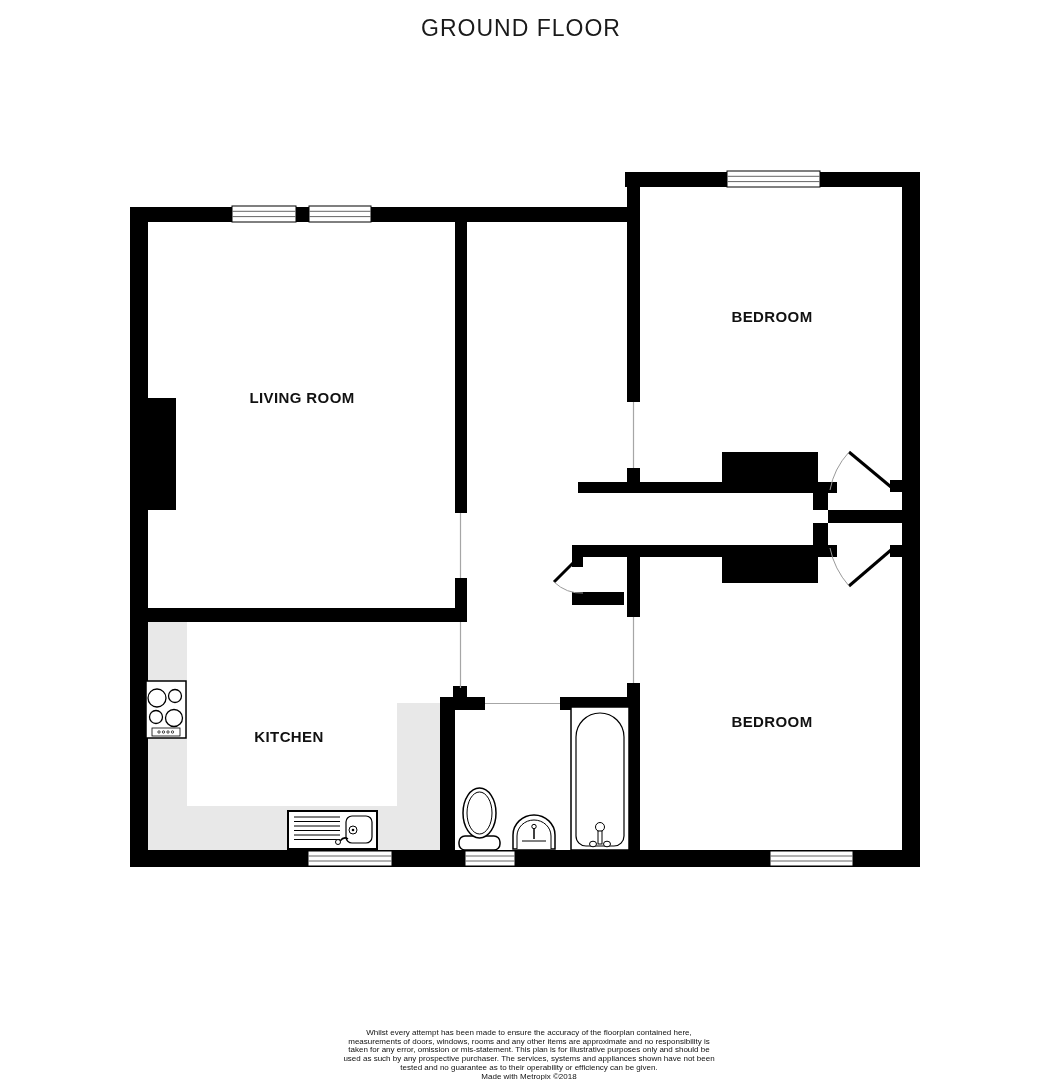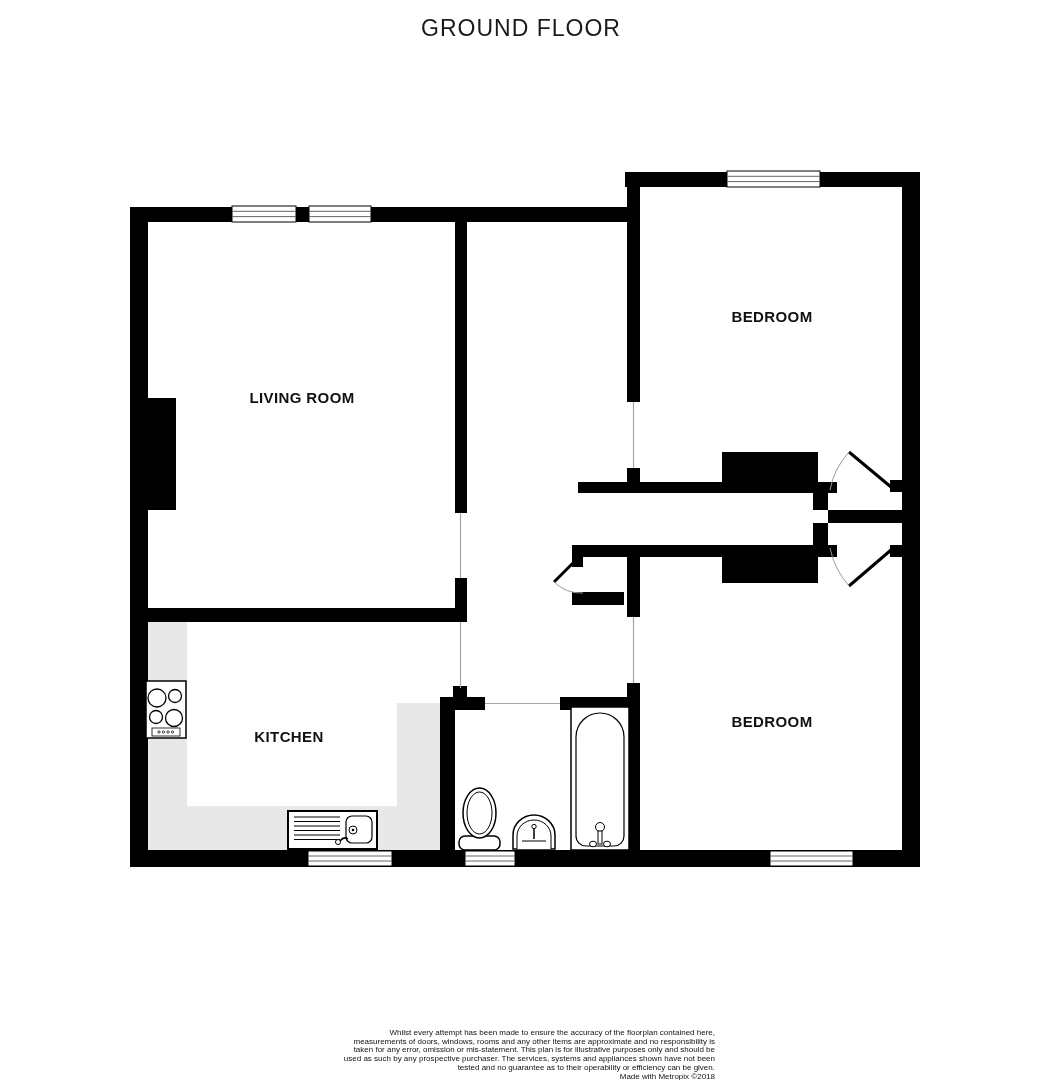--- a/index.html
+++ b/index.html
@@ -9,21 +9,21 @@
   .title-text{font-family:"Liberation Sans",sans-serif;font-size:23px;letter-spacing:1px;fill:#1a1a1a;}
   .room-label{font-family:"Liberation Sans",sans-serif;font-size:15px;font-weight:bold;letter-spacing:.4px;fill:#111;}
   .wall{fill:#000;}
   .counter{fill:#e8e8e8;}
   .open-line{stroke:#a6a6a6;stroke-width:1.2;}
   .win rect{fill:#fff;stroke:#000;stroke-width:1;}
   .win line{stroke:#666;stroke-width:1;}
   .fixture{fill:#fff;stroke:#000;}
   .door-leafline{stroke:#000;stroke-width:3;}
   .door-arc{stroke:#9a9a9a;stroke-width:1;fill:none;}
-  .footer{position:absolute;left:343px;top:1029px;width:372px;text-align:right;
+  .footer{position:absolute;left:343px;top:1029px;width:372px;text-align:center;
           font-size:8px;line-height:8.7px;color:#111;}
   .footer .credit{margin-top:0;}
 </style>
 </head>
 <body>
 
 <div class="page">
 <svg width="1049" height="1080" viewBox="0 0 1049 1080">
 
   <text class="title-text" x="521" y="36" text-anchor="middle">GROUND FLOOR</text>

